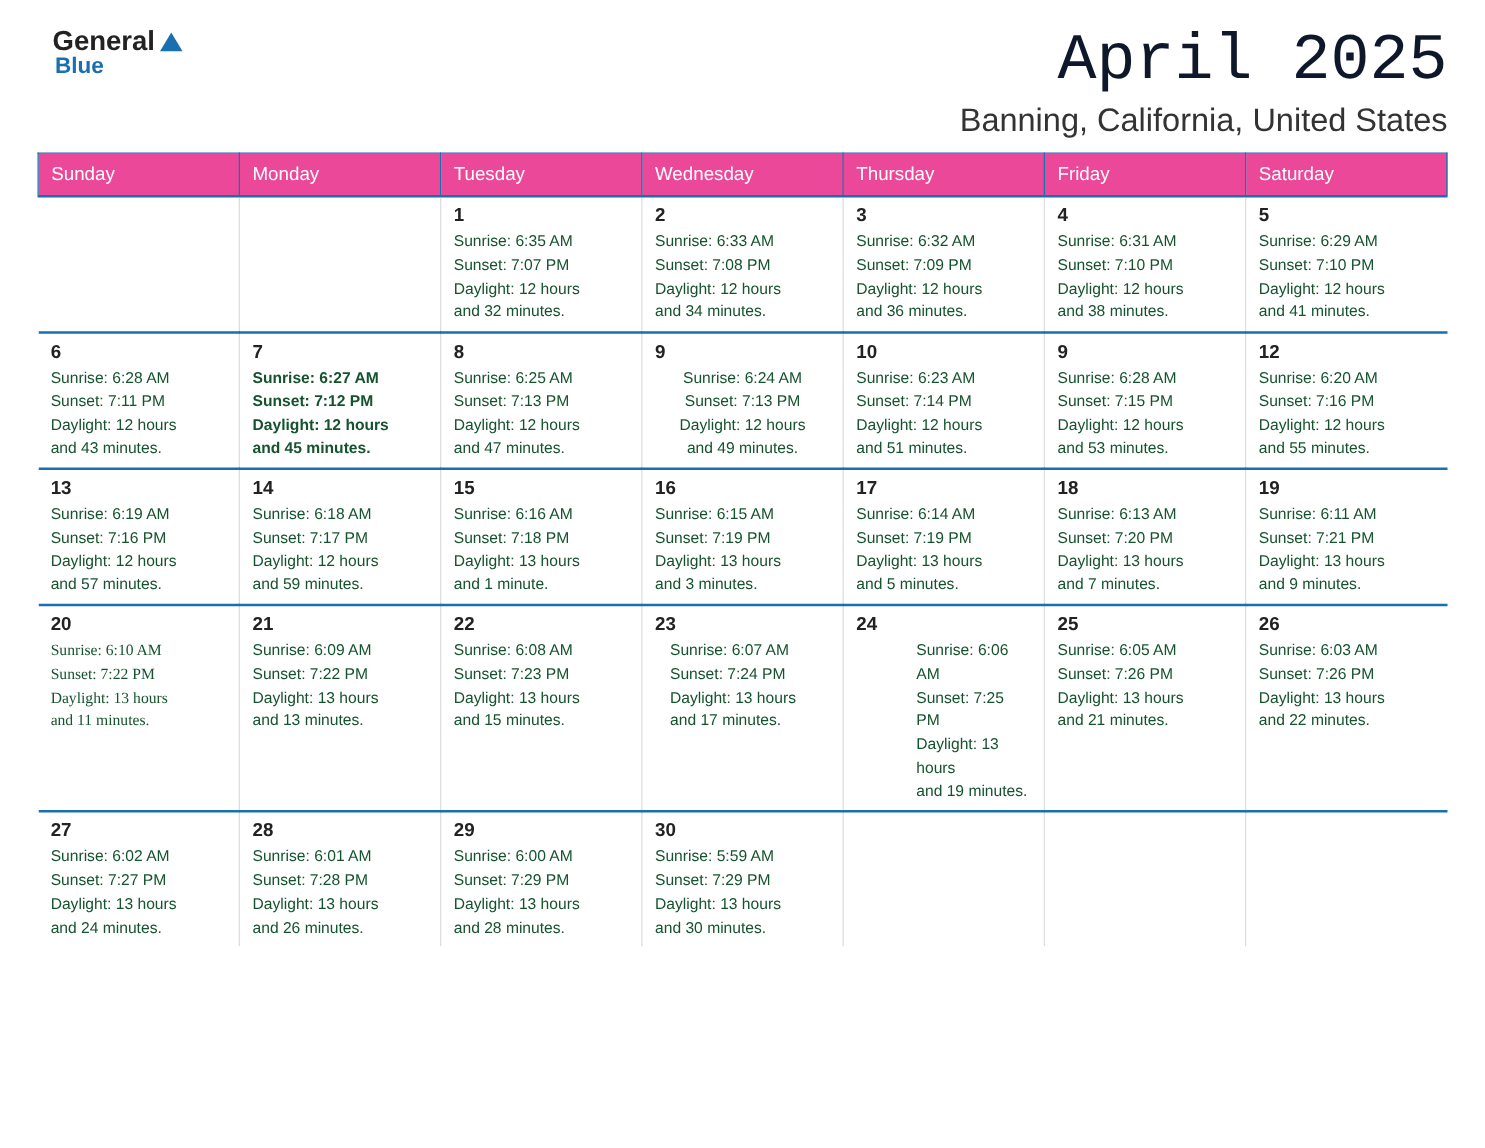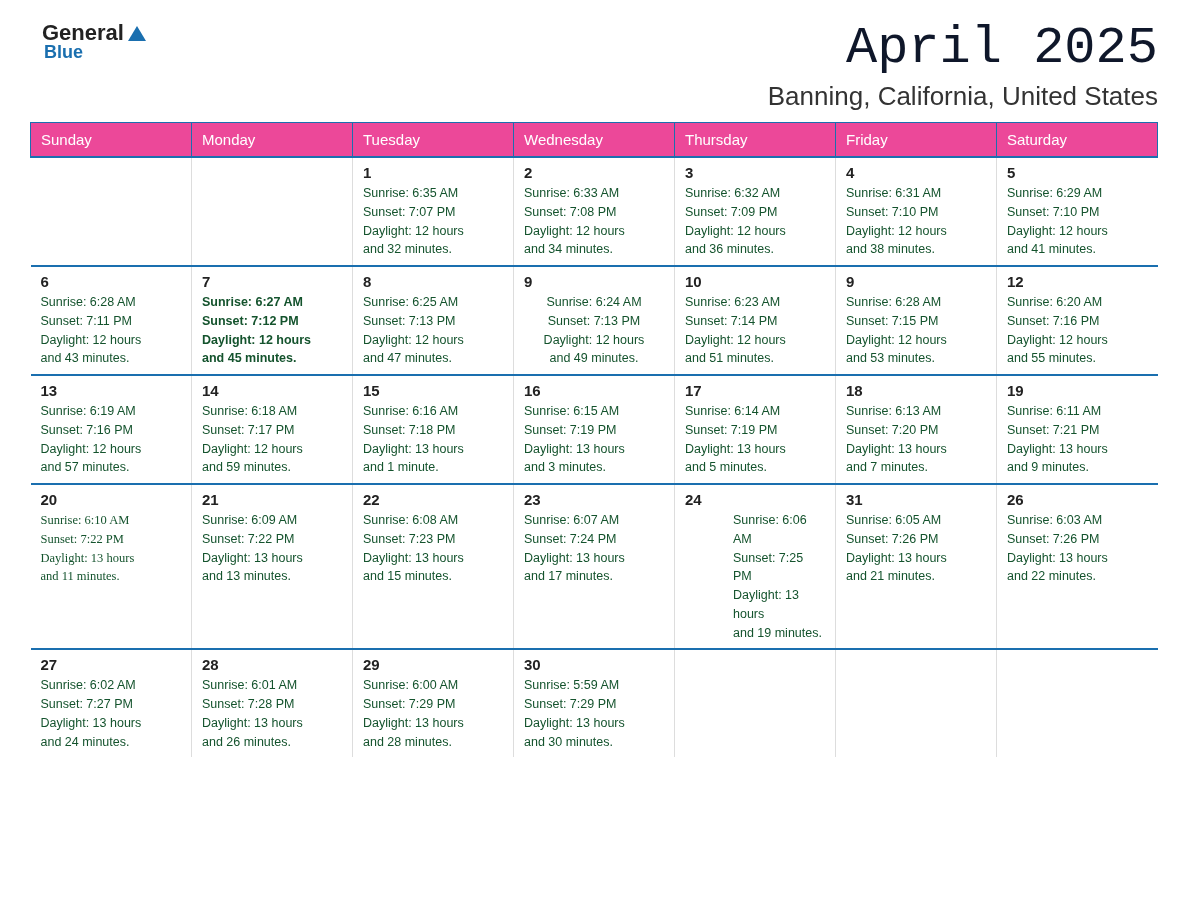--- a/index.html
+++ b/index.html
@@ -309,34 +309,34 @@
         </td>
         <td>
           <span class="day-number">22</span>
           <div class="day-info" style="white-space: pre-line;">Sunrise: 6:08 AM
 Sunset: 7:23 PM
 Daylight: 13 hours
 and 15 minutes.</div>
         </td>
         <td>
           <span class="day-number">23</span>
-          <div class="day-info" style="white-space: pre-line;">Sunrise: 6:07 AM
+          <div class="day-info" style="white-space: pre-line; margin-left: 12px;">Sunrise: 6:07 AM
 Sunset: 7:24 PM
 Daylight: 13 hours
 and 17 minutes.</div>
         </td>
         <td>
           <span class="day-number">24</span>
           <div class="day-info" style="white-space: pre-line; margin-left: 48px;">Sunrise: 6:06 AM
 Sunset: 7:25 PM
 Daylight: 13 hours
 and 19 minutes.</div>
         </td>
         <td>
-          <span class="day-number">31</span>
+          <span class="day-number">25</span>
           <div class="day-info" style="white-space: pre-line;">Sunrise: 6:05 AM
 Sunset: 7:26 PM
 Daylight: 13 hours
 and 21 minutes.</div>
         </td>
         <td>
           <span class="day-number">26</span>
           <div class="day-info" style="white-space: pre-line;">Sunrise: 6:03 AM
 Sunset: 7:26 PM
 Daylight: 13 hours

